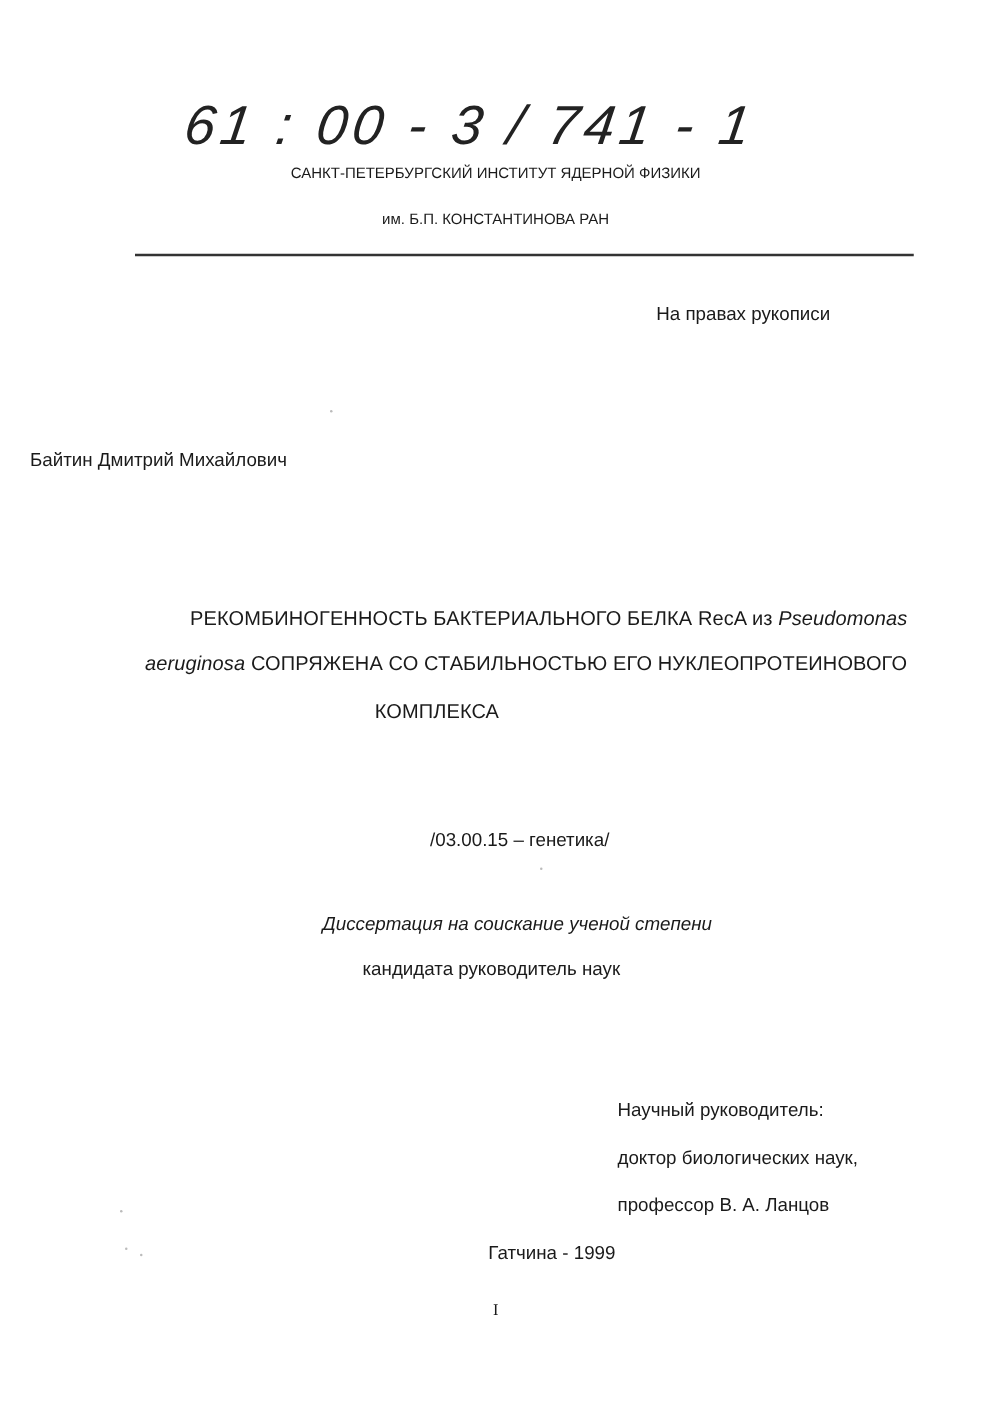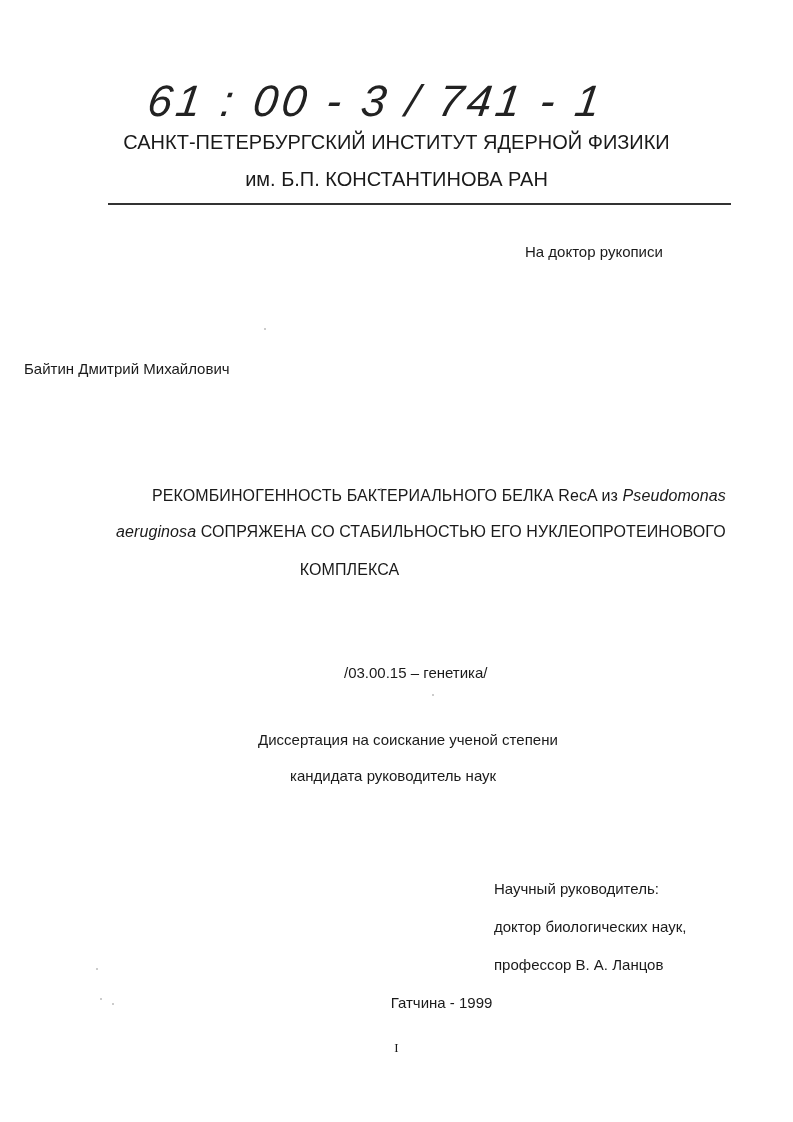--- a/index.html
+++ b/index.html
@@ -7,53 +7,53 @@
       width: 793px; height: 1122px; position: relative; overflow: hidden;
       font-family: "Liberation Sans", sans-serif; color: #1a1a1a;
     }
     .abs { position: absolute; white-space: nowrap; }
     .hand {
       position: absolute; left: 148px; top: 76px;
       font-family: "Liberation Sans", sans-serif; font-style: italic;
       font-size: 44px; letter-spacing: 4px; color: #222;
       transform: skewX(-8deg);
     }
-    .inst { font-size: 20px; left: 0; width: 793px; text-align: center; }
+    .inst { font-size: 12px; left: 0; width: 793px; text-align: center; }
     .rule { position: absolute; left: 108px; top: 203px; width: 623px; height: 2px; background: #333; }
     .title-line { font-size: 16px; letter-spacing: 0.1px; margin-top: 20px; }
     .txt { font-size: 15px; }
     .page-num { font-family: "Liberation Serif", serif; font-size: 13px; }
     .speck { position: absolute; width: 2px; height: 2px; background: #bbb; border-radius: 1px; }
   </style>
 </head>
 <body>
 
 <div>
 
   <div class="hand">61 : 00 - 3 / 741 - 1</div>
 
   <div class="abs inst" style="top:131px;">САНКТ-ПЕТЕРБУРГСКИЙ ИНСТИТУТ ЯДЕРНОЙ ФИЗИКИ</div>
   <div class="abs inst" style="top:168px;">им. Б.П. КОНСТАНТИНОВА РАН</div>
   <div class="rule"></div>
 
-  <div class="abs txt" style="left:525px; top:243px;">На доктор рукописи</div>
+  <div class="abs txt" style="left:525px; top:243px;">На правах рукописи</div>
 
   <div class="abs txt" style="left:0; width:793px; top:360px;margin-left:24px;">Байтин Дмитрий Михайлович</div>
 
   <div class="abs title-line" style="left:152px; top:467px;">
     <span>РЕКОМБИНОГЕННОСТЬ БАКТЕРИАЛЬНОГО БЕЛКА RecA из </span><i>Pseudomonas</i>
   </div>
   <div class="abs title-line" style="left:116px; top:503px;">
     <i>aeruginosa</i><span> СОПРЯЖЕНА СО СТАБИЛЬНОСТЬЮ ЕГО НУКЛЕОПРОТЕИНОВОГО</span>
   </div>
   <div class="abs title-line" style="left:0; width:699px; text-align:center; top:541px;">КОМПЛЕКСА</div>
 
   <div class="abs txt" style="left:344px; top:664px;">/03.00.15 – генетика/</div>
 
-  <div class="abs txt" style="left:258px; top:731px;">Диссертация на соискание ученой степени</div>
+  <div class="abs txt" style="left:258px; top:731px;font-style:italic;">Диссертация на соискание ученой степени</div>
   <div class="abs txt" style="left:290px; top:767px;">кандидата руководитель наук</div>
 
   <div class="abs txt" style="left:494px; top:880px;">Научный руководитель:</div>
   <div class="abs txt" style="left:494px; top:918px;text-align:right;">доктор биологических наук,</div>
   <div class="abs txt" style="left:494px; top:956px;">профессор В. А. Ланцов</div>
 
   <div class="abs txt" style="left:0; width:793px; text-align:center; top:994px;padding-left:45px;">Гатчина - 1999</div>
 
   <div class="abs page-num" style="left:0; width:793px; text-align:center; top:1040px;">I</div>
 

